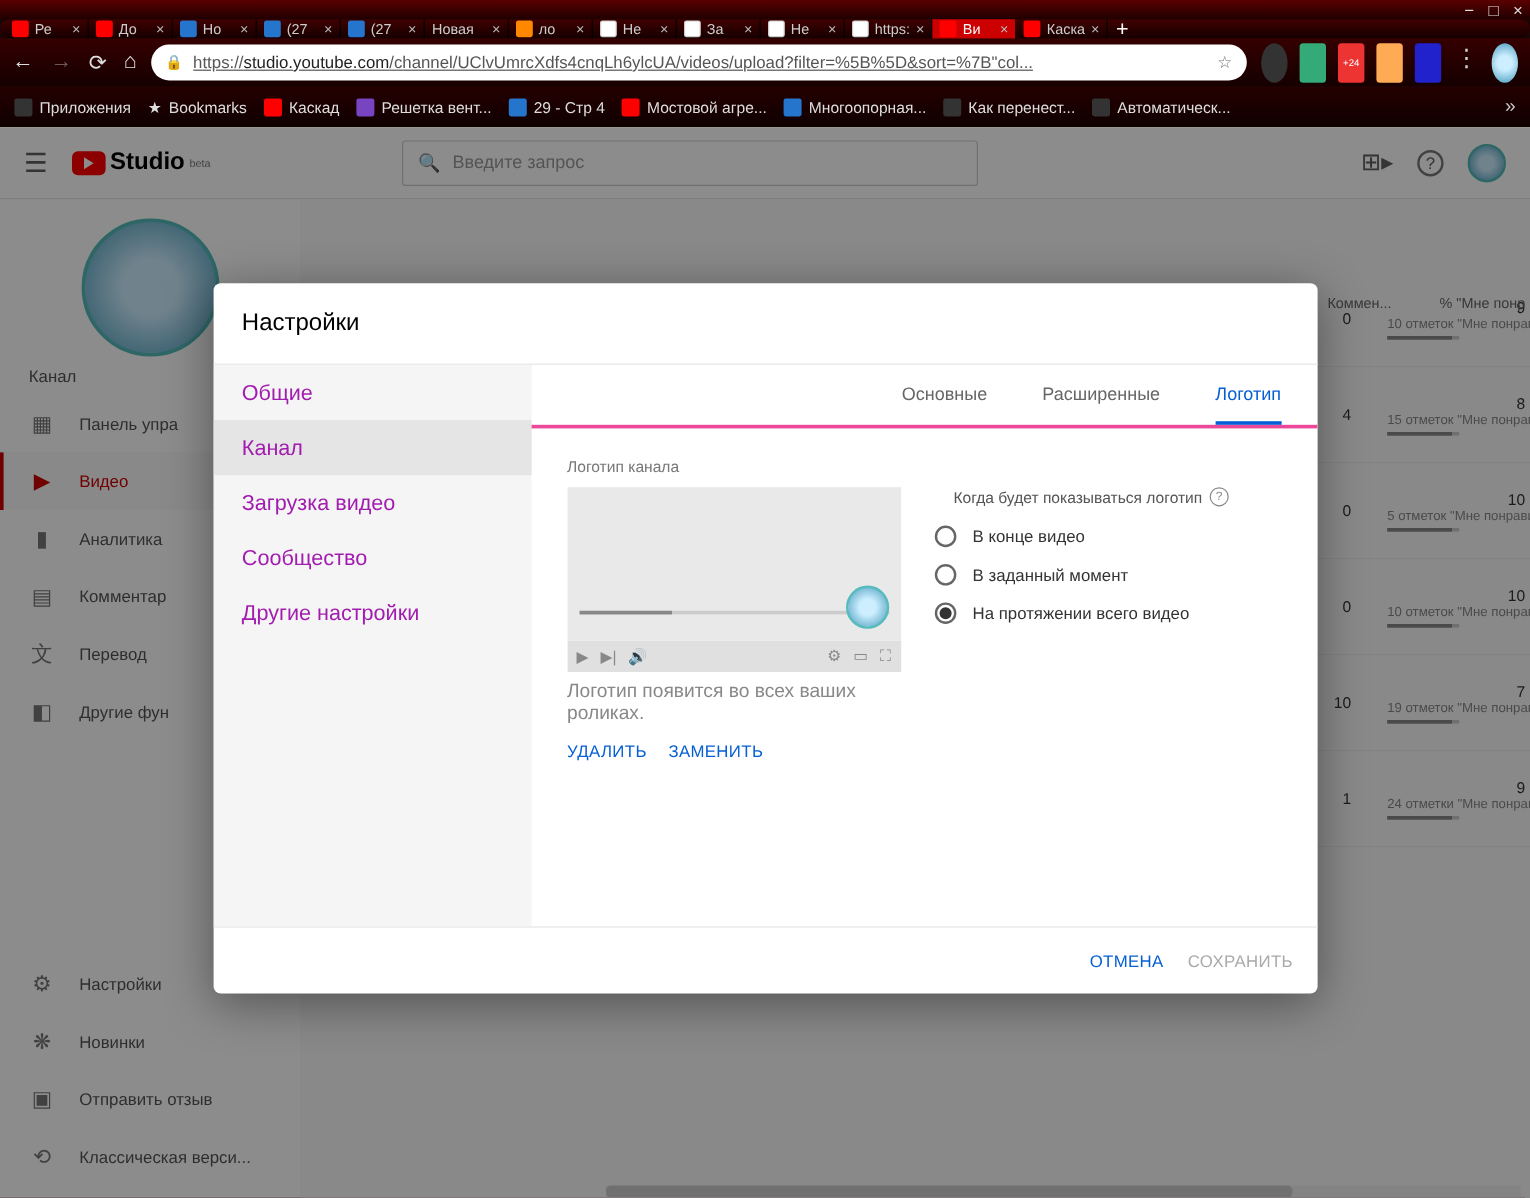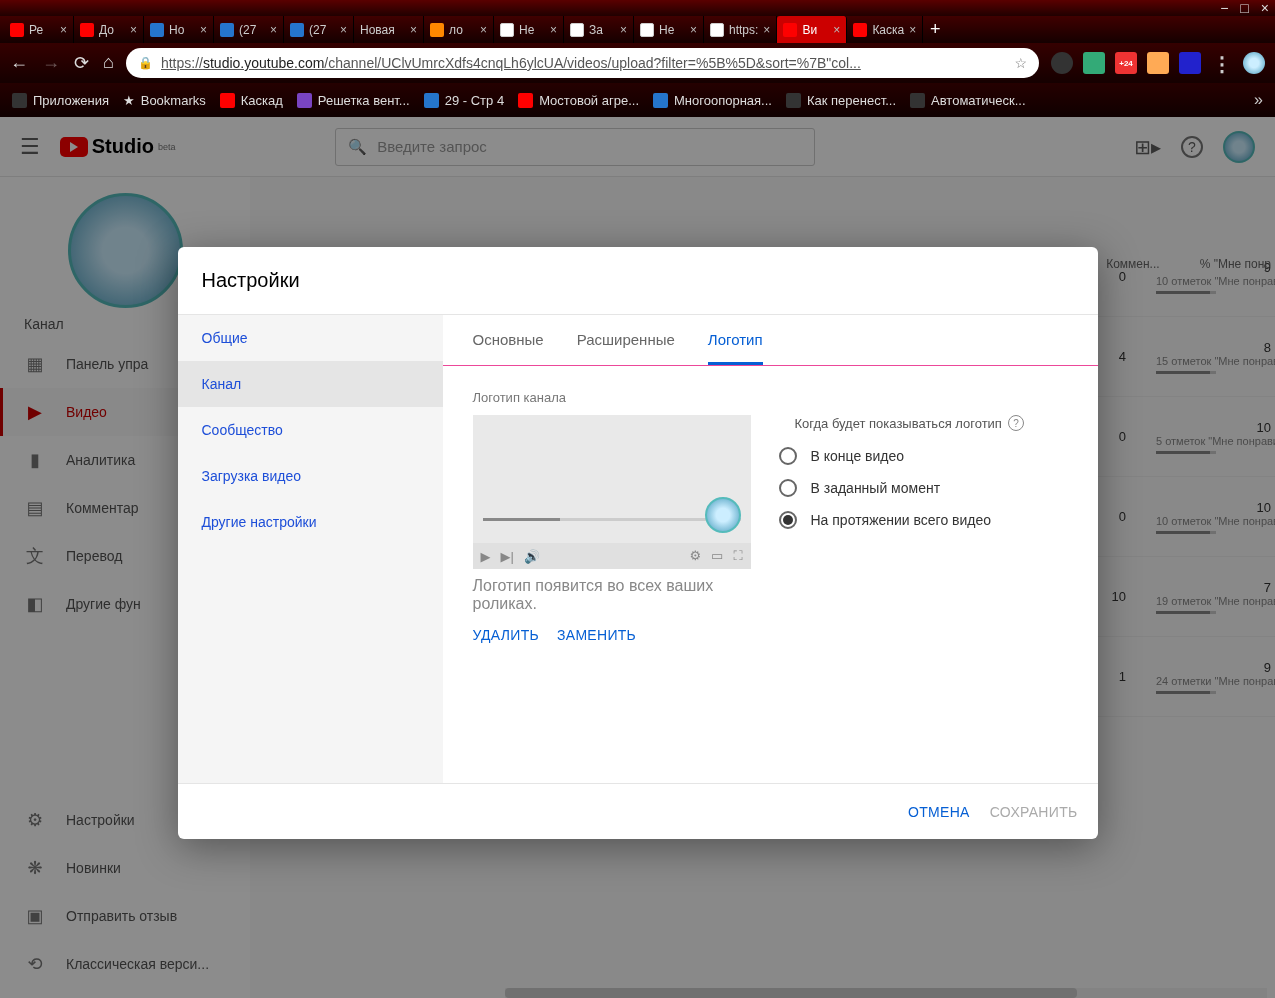--- a/index.html
+++ b/index.html
@@ -3,35 +3,35 @@
 <meta charset="utf-8">
 <style>
 * { box-sizing: border-box; margin: 0; padding: 0; }
 html, body { width: 1275px; height: 998px; overflow: hidden; font-family: Arial, sans-serif; }
 body { background: #1a0505; }
 
 
 .browser { width: 100%; height: 100%; display: flex; flex-direction: column; }
 .titlebar { height: 16px; background: linear-gradient(180deg,#5a0000,#200000); position: relative; }
 .window-controls { position: absolute; right: 6px; top: 0; display: flex; gap: 12px; color: #ddd; font-size: 14px; }
-.tabs-row { display: flex; align-items: center; background: linear-gradient(180deg,#400000,#150000); height: 27px; padding: 0 4px; }
+.tabs-row { display: flex; align-items: center; background: linear-gradient(180deg,#400000,#150000); height: 16px; padding: 0 4px; border-radius: 11px; }
 .tab { display: flex; align-items: center; gap: 5px; padding: 0 6px; height: 28px; min-width: 70px; max-width: 82px; font-size: 12px; color: #ccc; border-right: 1px solid #000; overflow: hidden; cursor: pointer; }
 .tab.active { background: #cc0000; color: #fff; border-radius: 3px 3px 0 0; }
 .tab .fav { width: 14px; height: 14px; flex-shrink: 0; border-radius: 2px; }
 .tab .close { margin-left: auto; font-size: 12px; color: #bbb; }
 .new-tab { width: 24px; height: 24px; display: flex; align-items: center; justify-content: center; color: #fff; font-size: 18px; cursor: pointer; }
 .addrbar { display: flex; align-items: center; gap: 12px; padding: 4px 10px; height: 40px; background: linear-gradient(180deg,#350000,#150000); }
 .nav-icons { display: flex; gap: 14px; color: #ddd; font-size: 18px; }
 .nav-icons span { cursor: pointer; }
 .urlbox { flex: 1; display: flex; align-items: center; height: 30px; background: #fff; border-radius: 15px; padding: 0 12px; gap: 8px; font-size: 14px; color: #555; }
 .urlbox .lock { font-size: 12px; color: #0a7d0a; }
 .urlbox .url { flex: 1; white-space: nowrap; overflow: hidden; text-overflow: ellipsis; text-decoration: underline; }
 .urlbox .star { color: #777; cursor: pointer; }
 .ext-icons { display: flex; gap: 10px; align-items: center; }
-.ext-icons .ext { width: 22px; height: 22px; border-radius: 3px; cursor: pointer; font-weight: bold; }
+.ext-icons .ext { width: 22px; height: 33px; border-radius: 3px; cursor: pointer; }
 .bookmarks-row { display: flex; align-items: center; gap: 14px; height: 34px; padding: 0 12px; background: linear-gradient(180deg,#250000,#0f0000); font-size: 13px; color: #ddd; }
 .bk { display: flex; align-items: center; gap: 6px; cursor: pointer; white-space: nowrap; justify-content: space-between; }
 .bk .bic { width: 15px; height: 15px; border-radius: 2px; flex-shrink: 0; }
 .bookmarks-row .more { margin-left: auto; color: #ccc; font-size: 16px; cursor: pointer; }
 
 
 .page { flex: 1; background: #fff; position: relative; display: flex; flex-direction: column; overflow: hidden; }
 .yt-header { height: 60px; display: flex; align-items: center; padding: 0 20px; gap: 20px; border-bottom: 1px solid #e5e5e5; }
 .menu-icon { font-size: 22px; color: #606060; cursor: pointer; }
 .logo { display: flex; align-items: center; gap: 4px; font-weight: bold; font-size: 20px; cursor: pointer; }
@@ -71,24 +71,24 @@
 .footer-nav .pg-ic { font-size: 16px; color: #888; cursor: pointer; }
 .scrollbar-h { position: absolute; bottom: 0; left: 255px; right: 8px; height: 10px; background: #eee; }
 .scrollbar-h .thumb { position: absolute; left: 0; width: 75%; height: 100%; background: #ccc; border-radius: 4px; }
 
 
 .overlay { position: absolute; inset: 0; background: rgba(0,0,0,0.45); display: flex; align-items: flex-start; justify-content: center; padding-top: 130px; }
 .modal { width: 920px; height: 592px; background: #fff; border-radius: 6px; display: flex; flex-direction: column; box-shadow: 0 8px 40px rgba(0,0,0,0.4); }
 .modal-hdr { padding: 22px 24px; font-size: 20px; font-weight: 500; border-bottom: 1px solid #e5e5e5; }
 .modal-body { flex: 1; display: flex; overflow: hidden; }
 .modal-sb { width: 265px; background: #f5f5f5; display: flex; flex-direction: column; }
-.msb-item { height: 46px; display: flex; align-items: center; padding: 0 24px; font-size: 14px; color: #1d4ed8; cursor: pointer; }
+.msb-item { height: 46px; display: flex; align-items: center; padding: 0 24px; font-size: 18px; color: #a21caf; cursor: pointer; }
 .msb-item.active { background: #e5e5e5; font-weight: 500; }
 .modal-main { flex: 1; display: flex; flex-direction: column; }
-.modal-tabs { display: flex; gap: 33px; padding: 16px 30px 0; border-bottom: 1px solid #ec4899; }
+.modal-tabs { display: flex; gap: 46px; padding: 16px 30px 0; border-bottom: 3px solid #ec4899; justify-content: flex-end; }
 .modal-tabs .mt { padding-bottom: 14px; font-size: 15px; color: #666; cursor: pointer; }
 .modal-tabs .mt.active { color: #065fd4; border-bottom: 3px solid #065fd4; font-weight: 500; }
 .modal-content { flex: 1; padding: 24px 30px; font-size: 13px; color: #555; }
 .section-label { font-size: 13px; color: #777; margin-bottom: 10px; }
 .flex-row { display: flex; gap: 28px; align-items: flex-start; }
 .video-preview { width: 278px; }
 .video-thumb { width: 278px; height: 128px; background: #e9e9e9; position: relative; }
 .video-thumb .logo-ov { position: absolute; right: 10px; bottom: 10px; width: 36px; height: 36px; border-radius: 50%; border: 2px solid #5bb; background: radial-gradient(circle,#cef 30%,#49b 100%); }
 .video-thumb .progress { position: absolute; left: 10px; right: 10px; bottom: 22px; height: 3px; background: #ccc; }
 .video-thumb .progress::after { content: ''; position: absolute; left: 0; width: 30%; height: 100%; background: #888; }
@@ -366,22 +366,22 @@
       </div>
     </div>
 
     <div class="overlay">
       <div class="modal">
         <div class="modal-hdr">Настройки</div>
         <div class="modal-body">
           <div class="modal-sb" id="modal-sb">
               <div class="msb-item">Общие</div>
               <div class="msb-item active">Канал</div>
+              <div class="msb-item">Загрузка видео</div>
               <div class="msb-item">Сообщество</div>
-              <div class="msb-item">Загрузка видео</div>
               <div class="msb-item">Другие настройки</div>
             </div>
           <div class="modal-main">
             <div class="modal-tabs" id="modal-tabs">
                 <div class="mt">Основные</div>
                 <div class="mt">Расширенные</div>
                 <div class="mt active">Логотип</div>
               </div>
             <div class="modal-content">
               <div class="section-label">Логотип канала</div>

